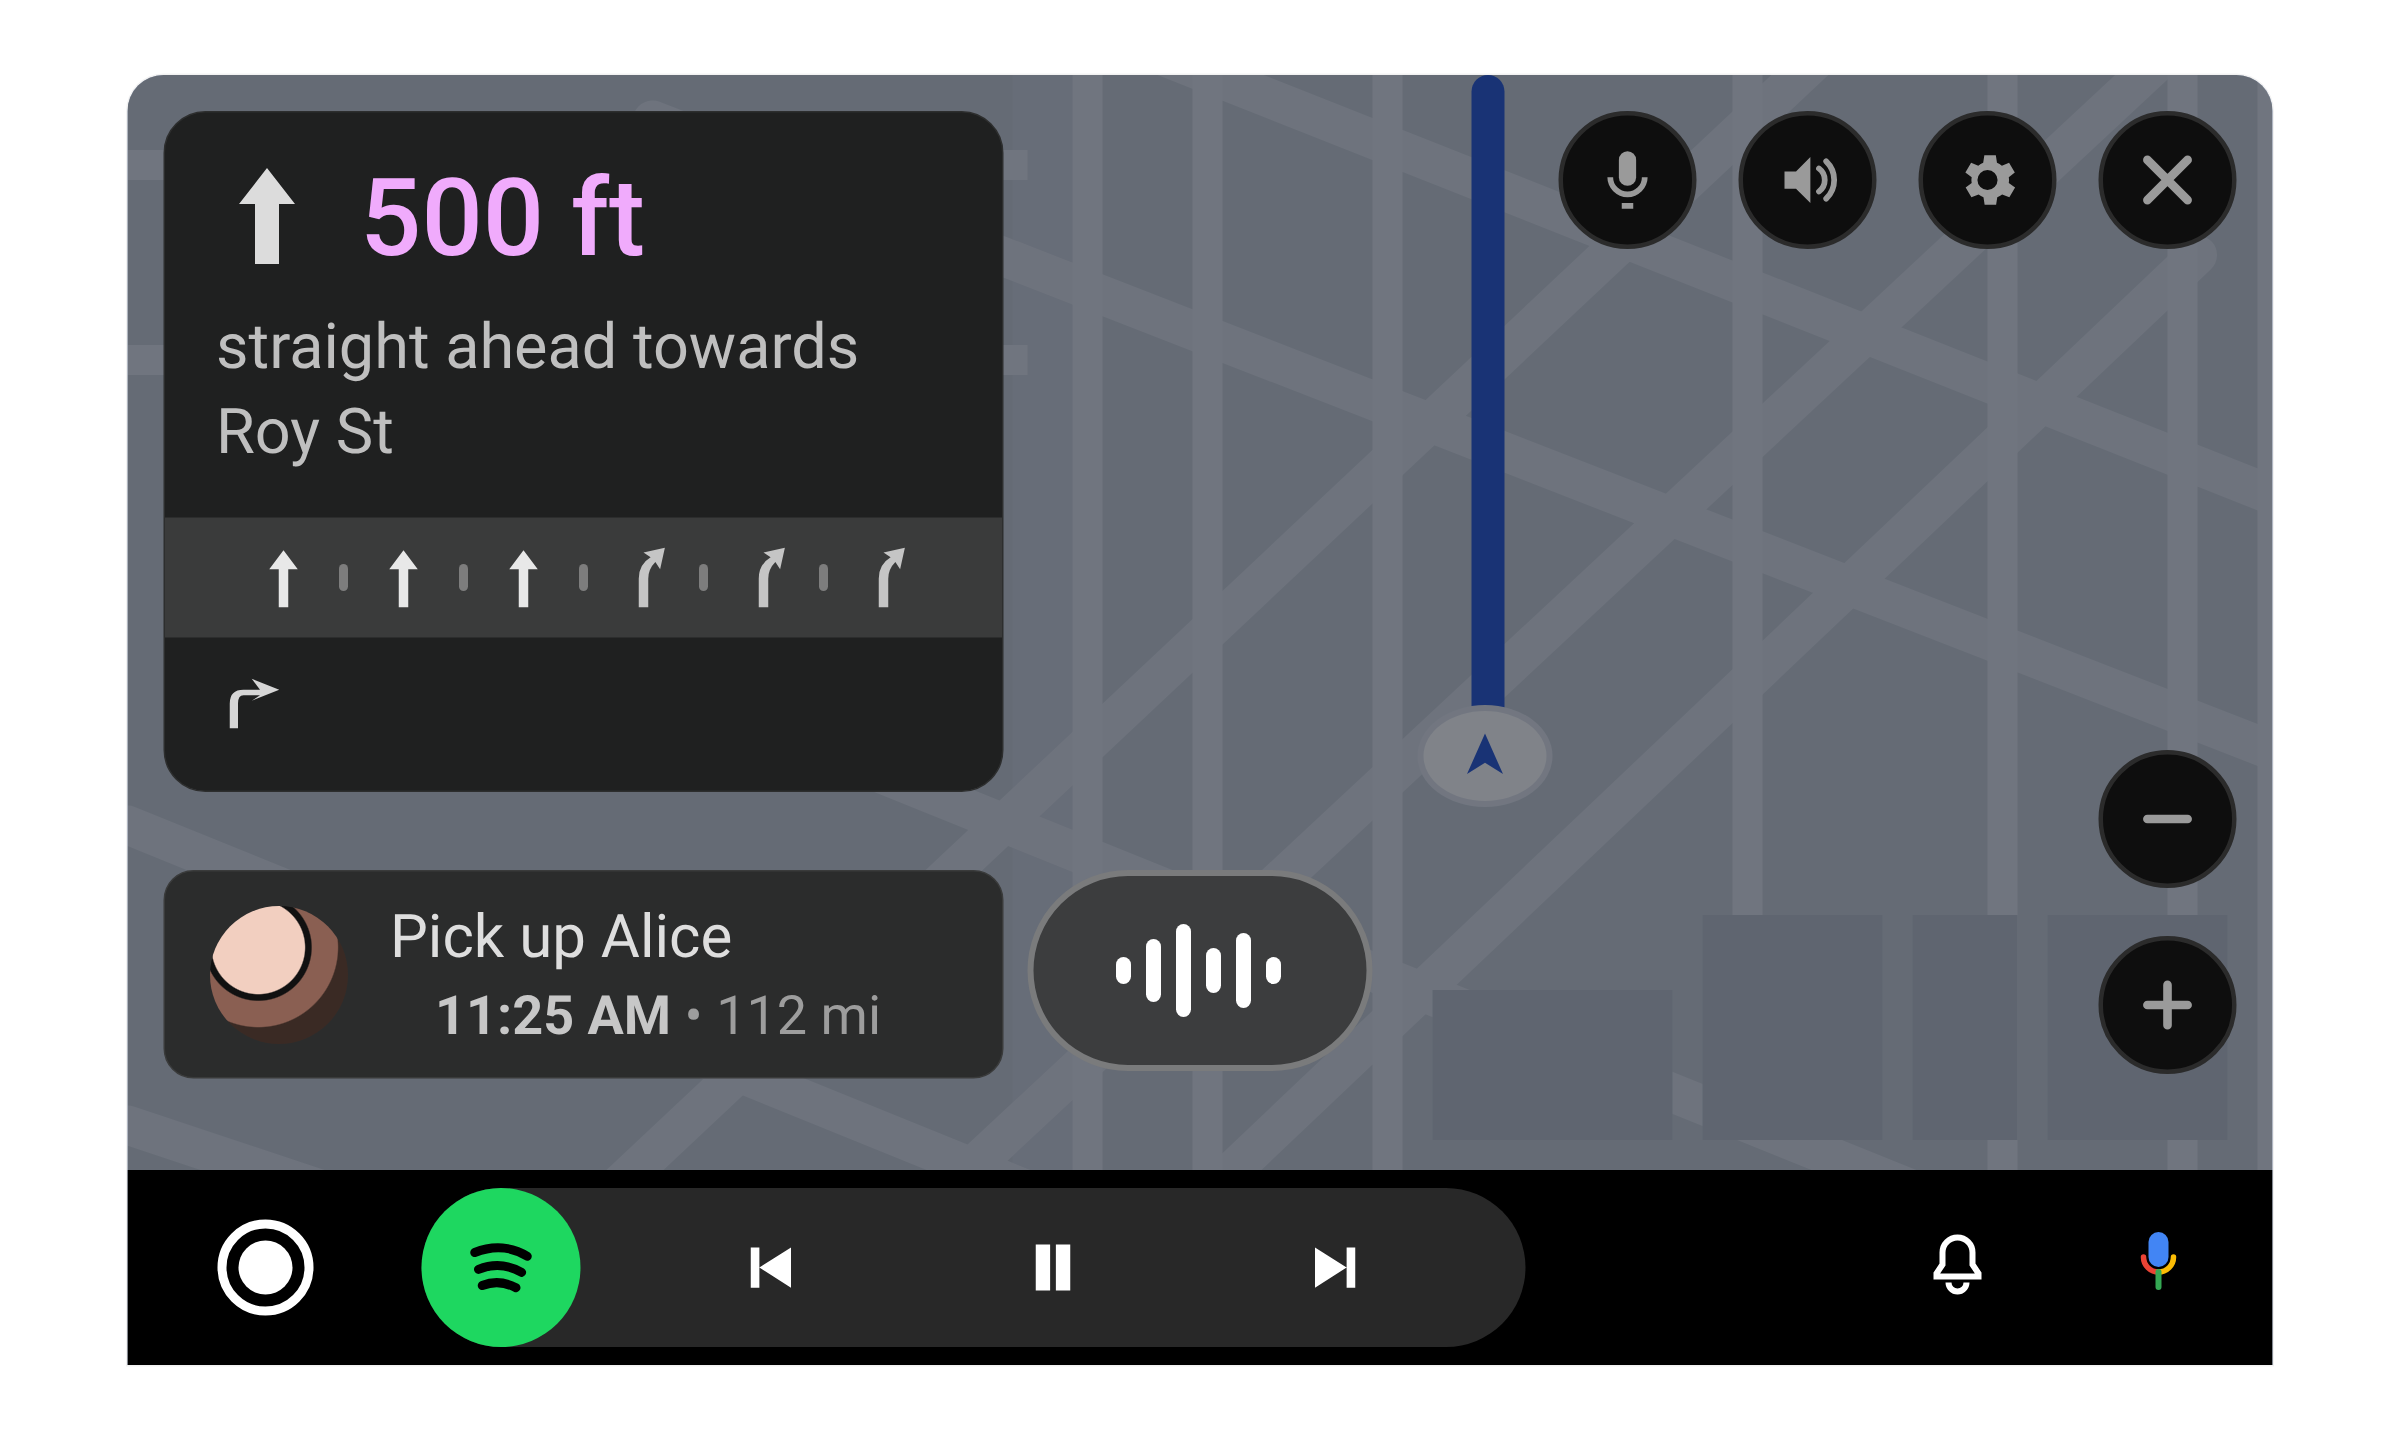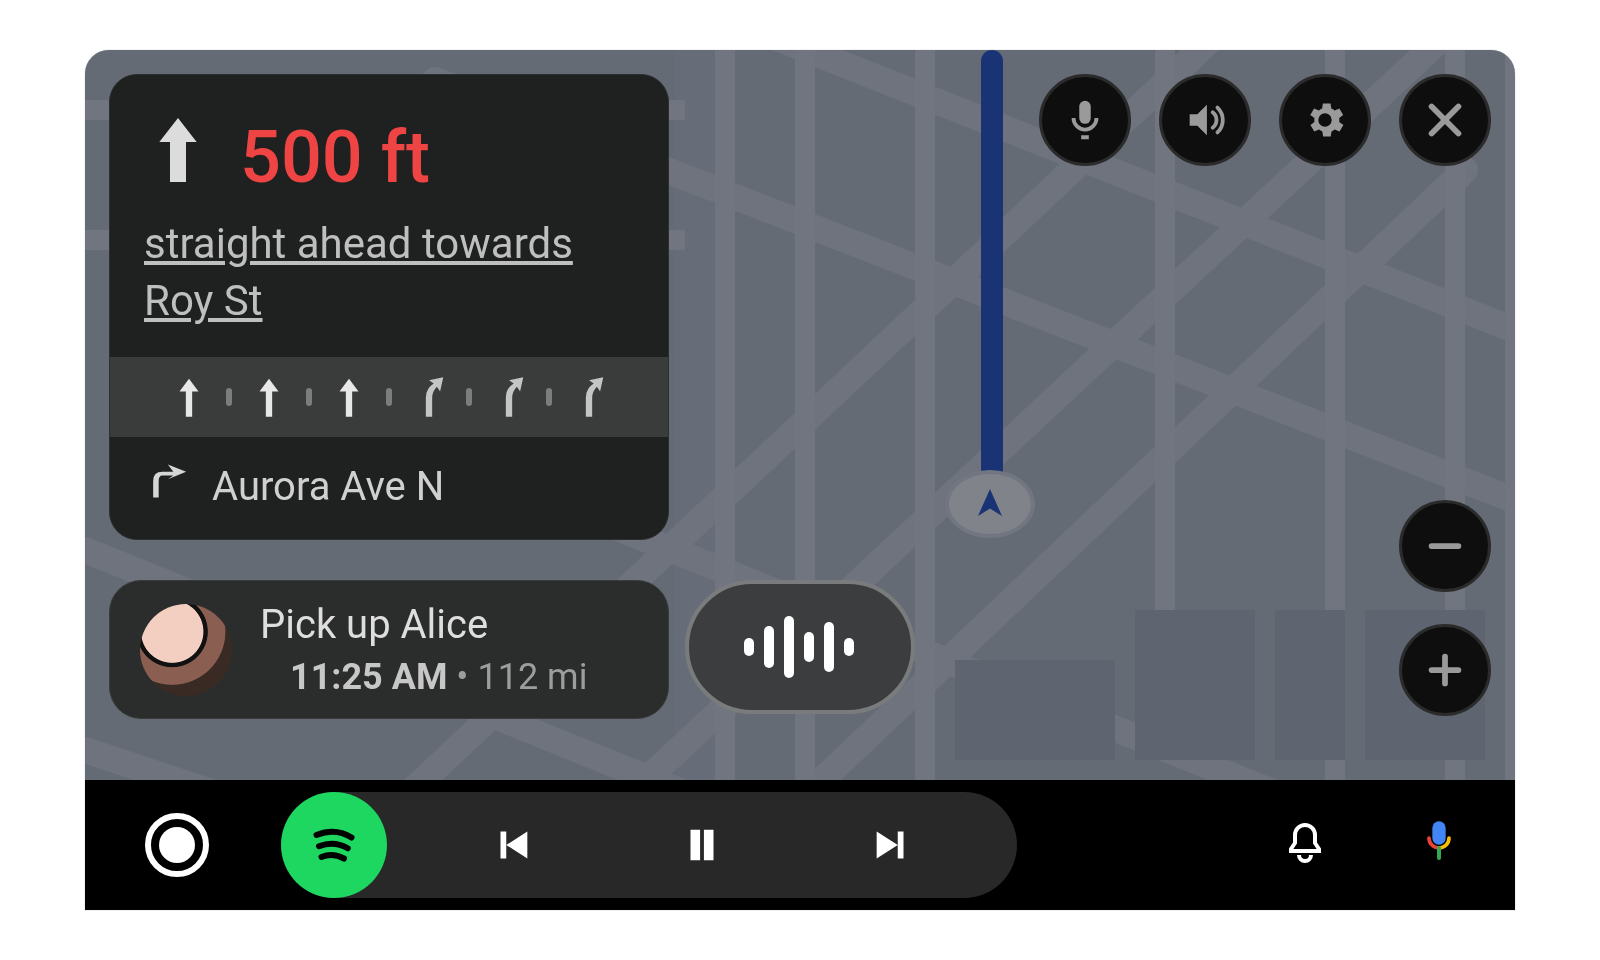--- a/index.html
+++ b/index.html
@@ -81,24 +81,24 @@
     border-radius: 28px;
     border: 1px solid #2d2e2e;
     color: #e5e5e5;
     overflow:hidden;
   }
   .nav-top {
     display:flex; align-items:center; gap: 28px;
     padding: 28px 34px 16px 34px;
   }
   .nav-top svg { width: 68px; height: 80px; }
-  .nav-distance { font-size: 72px; font-weight: 500; color:#ef4444;margin-top:12px; }
+  .nav-distance { font-size: 72px; font-weight: 500; color:#f0abfc; }
   .nav-desc {
     padding: 0 34px 28px 34px;
-    font-size: 42px; color:#bfbfbf; line-height: 1.35; text-decoration: underline;
+    font-size: 42px; color:#bfbfbf; line-height: 1.35;
   }
   .lane-row {
     background: #3a3b3b;
     padding: 16px 22px;
     display:flex; align-items:center; gap: 18px;
     justify-content:center;
   }
   .lane-row .arrow { width: 38px; height: 48px; display:flex; align-items:center; justify-content:center; }
   .lane-row .tick { width: 6px; height: 18px; background:#7d7d7d; border-radius:3px; }
   .nav-next {
@@ -107,21 +107,21 @@
     font-size: 40px; color:#d0d0d0;
   }
   .nav-next svg { width: 44px; height: 44px; }
 
   
   .task-card {
     position:absolute;
     left: 24px; top: 530px;
     width: 560px;
     background: #2b2c2c;
-    border-radius: 32px;
+    border-radius: 20px;
     border: 1px solid #3a3b3b;
     display:flex; align-items:center; gap: 28px;
     padding: 20px 30px;
   }
   .avatar {
     width: 92px; height: 92px; border-radius: 50%;
     background: radial-gradient(circle at 35% 30%, #f2cfc0 0 35%, #111 36% 40%, #8a5f52 41% 60%, #3a2a24 61% 100%);
   }
   .task-text { display:flex; flex-direction:column; gap:8px; }
   .task-title { font-size: 40px; color:#dedede; }
@@ -279,21 +279,20 @@
             <path d="M10 27 L10 15 Q10 9 15 6 L12 4 L21 2 L19 11 L17 8 Q14 11 14 15 L14 27 Z" fill="#c5c5c5"></path>
           </svg>
       </span>
     </div>
     <div class="nav-next">
       <span>
         <svg viewBox="0 0 24 24">
             <path d="M5 21 L5 12 Q5 7 10 7 L16 7 L13 3 L23 7 L13 11 L16 9 L10 9 Q8 9 8 12 L8 21 Z" fill="#d6d6d6"></path>
           </svg>
       </span>
-      <span>Aurora Ave N</span>
     </div>
   </div>
 
   <div class="task-card">
     <div class="avatar"></div>
     <div class="task-text">
       <div class="task-title">Pick up Alice</div>
       <div class="task-sub">
         <b>11:25 AM</b>
         <span class="sep"> • </span>

